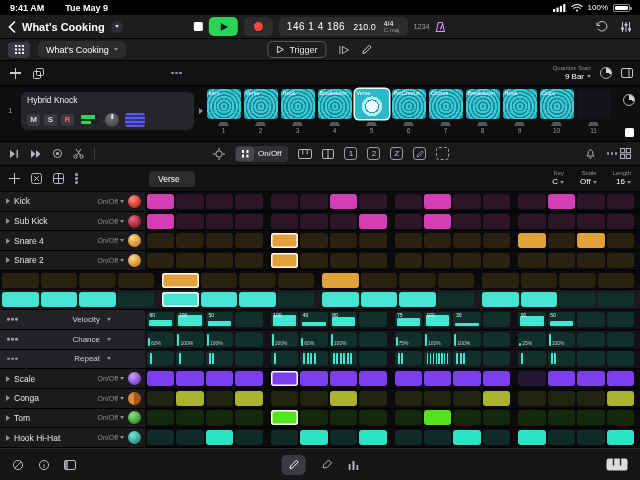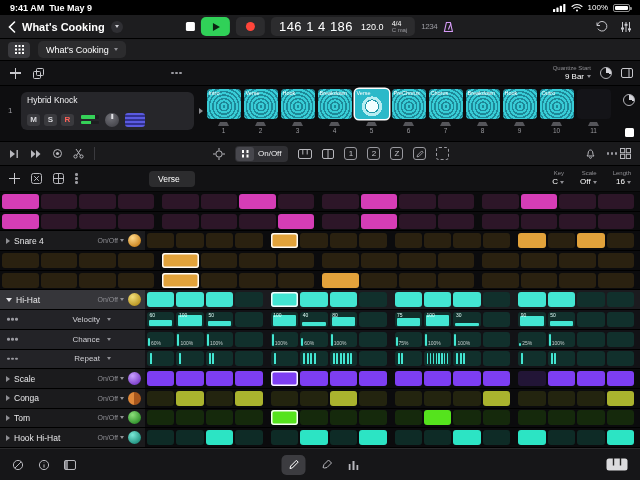--- a/index.html
+++ b/index.html
@@ -3,39 +3,39 @@
 <meta charset="utf-8">
 <style>
   *{box-sizing:border-box;margin:0;padding:0;user-select:none}
   html,body{background:#000}
   body{width:640px;height:480px;overflow:hidden;font-family:"Liberation Sans",sans-serif;color:#fff}
   .app{width:640px;height:480px;display:flex;flex-direction:column;background:#000}
   svg{display:block}
 
   
   .statusbar{height:15px;display:flex;align-items:center;justify-content:space-between;padding:0 10px;font-size:9px;font-weight:bold}
-  .sb-left{display:flex;gap:5px;align-items:flex-start}
+  .sb-left{display:flex;gap:21px;align-items:flex-start}
   .sb-right{display:flex;gap:5px;align-items:center;font-weight:normal;font-size:8px}
   .batt{width:17px;height:8px;border:1px solid rgba(255,255,255,.55);border-radius:2px;position:relative}
   .batt i{position:absolute;inset:1px;background:#fff;border-radius:1px}
   .batt:after{content:"";position:absolute;right:-3px;top:2px;width:2px;height:3px;background:rgba(255,255,255,.55);border-radius:0 1px 1px 0}
 
   
   .topbar{height:24px;background:#1d1d1f;border-bottom:1px solid #000;display:flex;align-items:center;padding:0 8px;position:relative}
   .tleft{display:flex;align-items:center;gap:6px}
   .apptitle{font-size:11px;font-weight:bold}
   .titlechev{width:12px;height:12px;border-radius:50%;background:#2f2f33;display:flex;align-items:center;justify-content:center}
   .transport{position:absolute;left:50%;transform:translateX(-50%);display:flex;align-items:center;gap:6px}
   .stopbtn{width:9px;height:9px;background:#fff;border-radius:1.5px}
   .playbtn{width:29px;height:19px;background:#30d158;border-radius:5px;display:flex;align-items:center;justify-content:center}
   .playtri{width:0;height:0;border-left:7px solid #0c2413;border-top:4.5px solid transparent;border-bottom:4.5px solid transparent;margin-left:1px}
   .recbtn{width:29px;height:19px;background:#2c2c2e;border-radius:5px;display:flex;align-items:center;justify-content:center}
   .recdot{width:9px;height:9px;border-radius:50%;background:#ff453a}
   .lcd{height:19px;background:#2c2c2e;border-radius:5px;display:flex;align-items:center;gap:8px;padding:0 8px}
-  .lcd-pos{font-size:13px;letter-spacing:.5px;white-space:nowrap}
+  .lcd-pos{font-size:10px;letter-spacing:.5px;white-space:nowrap}
   .lcd-tempo{font-size:9px}
   .lcd-sig{display:flex;flex-direction:column;line-height:1;align-items:flex-start}
   .lcd-sig .ts{font-size:7px}
   .lcd-sig .key{font-size:6px;color:#9a9aa0}
   .countin{font-size:8px;color:#9a9aa0;letter-spacing:-.5px}
   .tright{margin-left:auto;display:flex;gap:12px;align-items:center}
 
   
   .viewbar{height:22px;background:#1d1d1f;border-bottom:1px solid #000;display:flex;align-items:center;gap:8px;padding:0 8px;position:relative}
   .gridbtn{width:22px;height:16px;border-radius:4px;background:#3a3a3e;display:flex;align-items:center;justify-content:center}
@@ -201,21 +201,21 @@
     <div class="transport">
       <span class="stopbtn"></span>
       <span class="playbtn">
           <span class="playtri"></span>
         </span>
       <span class="recbtn">
           <span class="recdot"></span>
         </span>
       <div class="lcd">
         <span class="lcd-pos">146 1 4 186</span>
-        <span class="lcd-tempo">120.0</span>
+        <span class="lcd-tempo">210.0</span>
         <span class="lcd-sig">
           <span class="ts">4/4</span>
           <span class="key">C maj</span>
         </span>
       </div>
       <span class="countin">1234</span>
       <span>
           <svg width="11" height="12" viewBox="0 0 11 12" fill="none" stroke="#d69bf7" stroke-width="1.1">
             <path d="M3.5 1.5h4l2 9h-8z"></path>
             <path d="M5.5 8.5 8 2.5"></path>
@@ -241,20 +241,39 @@
   </div>
 
   <div class="viewbar">
     <span class="gridbtn">
         <span class="grid9"></span>
       </span>
     <span class="projpill">
       <span>What's Cooking</span>
       <span class="td sm"></span>
     </span>
+    <div class="vcenter">
+      <span class="trigpill">
+        <svg width="8" height="9" viewBox="0 0 8 9" fill="none" stroke="#e0e0e4">
+            <path d="M1 1.2v6.6L7 4.5z" stroke-linejoin="round"></path>
+          </svg>
+        <span>Trigger</span>
+      </span>
+      <span>
+          <svg width="11" height="10" fill="none" stroke="#b8b8bd">
+            <path d="M1.5 1v8"></path>
+            <path d="M4 1.5v7L10 5z"></path>
+          </svg>
+        </span>
+      <span>
+          <svg width="11" height="11" viewBox="0 0 11 11">
+            <path d="M1.5 9.5l.6-2.4 5.8-5.8 1.8 1.8-5.8 5.8z" fill="none" stroke="#d0d0d5"></path>
+          </svg>
+        </span>
+    </div>
   </div>
 
   <div class="llheader">
     <div class="llleft">
       <span class="plus"></span>
       <span>
           <svg width="11" height="11" fill="none" stroke="#c8c8cd">
             <rect x="3.5" y=".5" width="7" height="7" rx="1"></rect>
             <rect x=".5" y="3.5" width="7" height="7" rx="1"></rect>
           </svg>
@@ -510,40 +529,58 @@
               <span>16</span>
               <span class="td sm"></span>
             </span>
         </span>
       </div>
     </div>
   </div>
 
   <div class="steprows" id="step-rows">
       <div class="srow">
+        <div class="rleft">
+          <span class="tr"></span>
+          <span class="rname">Kick</span>
+          <span class="onoff">
+            <span>On/Off</span>
+            <span class="td sm"></span>
+          </span>
+          <span class="ticon kick-icon"></span>
+        </div>
         <div class="rgrid">
           <div class="cell" style="background: rgb(213, 61, 182);"></div>
           <div class="cell" style="background: rgb(45, 22, 40);"></div>
           <div class="cell" style="background: rgb(45, 22, 40);"></div>
           <div class="cell" style="background: rgb(45, 22, 40);"></div>
           <div class="cell g" style="background: rgb(45, 22, 40);"></div>
           <div class="cell" style="background: rgb(45, 22, 40);"></div>
           <div class="cell" style="background: rgb(213, 61, 182);"></div>
           <div class="cell" style="background: rgb(45, 22, 40);"></div>
           <div class="cell g" style="background: rgb(45, 22, 40);"></div>
           <div class="cell" style="background: rgb(213, 61, 182);"></div>
           <div class="cell" style="background: rgb(45, 22, 40);"></div>
           <div class="cell" style="background: rgb(45, 22, 40);"></div>
           <div class="cell g" style="background: rgb(45, 22, 40);"></div>
           <div class="cell" style="background: rgb(213, 61, 182);"></div>
           <div class="cell" style="background: rgb(45, 22, 40);"></div>
           <div class="cell" style="background: rgb(45, 22, 40);"></div>
         </div>
       </div>
       <div class="srow">
+        <div class="rleft">
+          <span class="tr"></span>
+          <span class="rname">Sub Kick</span>
+          <span class="onoff">
+            <span>On/Off</span>
+            <span class="td sm"></span>
+          </span>
+          <span class="ticon subkick-icon"></span>
+        </div>
         <div class="rgrid">
           <div class="cell" style="background: rgb(213, 61, 182);"></div>
           <div class="cell" style="background: rgb(45, 22, 40);"></div>
           <div class="cell" style="background: rgb(45, 22, 40);"></div>
           <div class="cell" style="background: rgb(45, 22, 40);"></div>
           <div class="cell g" style="background: rgb(45, 22, 40);"></div>
           <div class="cell" style="background: rgb(45, 22, 40);"></div>
           <div class="cell" style="background: rgb(45, 22, 40);"></div>
           <div class="cell" style="background: rgb(213, 61, 182);"></div>
           <div class="cell g" style="background: rgb(45, 22, 40);"></div>
@@ -579,69 +616,69 @@
           <div class="cell" style="background: rgb(42, 33, 16);"></div>
           <div class="cell" style="background: rgb(42, 33, 16);"></div>
           <div class="cell" style="background: rgb(42, 33, 16);"></div>
           <div class="cell g" style="background: rgb(226, 162, 59);"></div>
           <div class="cell" style="background: rgb(42, 33, 16);"></div>
           <div class="cell" style="background: rgb(226, 162, 59);"></div>
           <div class="cell" style="background: rgb(42, 33, 16);"></div>
         </div>
       </div>
       <div class="srow">
-        <div class="rgrid">
-          <div class="cell" style="background: rgb(42, 33, 16);"></div>
-          <div class="cell" style="background: rgb(42, 33, 16);"></div>
-          <div class="cell" style="background: rgb(42, 33, 16);"></div>
-          <div class="cell" style="background: rgb(42, 33, 16);"></div>
-          <div class="cell g ph" style="background: rgb(226, 162, 59);"></div>
-          <div class="cell" style="background: rgb(42, 33, 16);"></div>
-          <div class="cell" style="background: rgb(42, 33, 16);"></div>
-          <div class="cell" style="background: rgb(42, 33, 16);"></div>
-          <div class="cell g" style="background: rgb(42, 33, 16);"></div>
-          <div class="cell" style="background: rgb(42, 33, 16);"></div>
-          <div class="cell" style="background: rgb(42, 33, 16);"></div>
-          <div class="cell" style="background: rgb(42, 33, 16);"></div>
-          <div class="cell g" style="background: rgb(42, 33, 16);"></div>
-          <div class="cell" style="background: rgb(42, 33, 16);"></div>
-          <div class="cell" style="background: rgb(42, 33, 16);"></div>
-          <div class="cell" style="background: rgb(42, 33, 16);"></div>
-        </div>
-      </div>
-      <div class="srow">
-        <div class="rgrid">
-          <div class="cell" style="background: rgb(42, 33, 16);"></div>
-          <div class="cell" style="background: rgb(42, 33, 16);"></div>
-          <div class="cell" style="background: rgb(42, 33, 16);"></div>
-          <div class="cell" style="background: rgb(42, 33, 16);"></div>
-          <div class="cell g ph" style="background: rgb(226, 162, 59);"></div>
-          <div class="cell" style="background: rgb(42, 33, 16);"></div>
-          <div class="cell" style="background: rgb(42, 33, 16);"></div>
-          <div class="cell" style="background: rgb(42, 33, 16);"></div>
-          <div class="cell g" style="background: rgb(226, 162, 59);"></div>
-          <div class="cell" style="background: rgb(42, 33, 16);"></div>
-          <div class="cell" style="background: rgb(42, 33, 16);"></div>
-          <div class="cell" style="background: rgb(42, 33, 16);"></div>
-          <div class="cell g" style="background: rgb(42, 33, 16);"></div>
-          <div class="cell" style="background: rgb(42, 33, 16);"></div>
-          <div class="cell" style="background: rgb(42, 33, 16);"></div>
-          <div class="cell" style="background: rgb(42, 33, 16);"></div>
-        </div>
-      </div>
-      <div class="srow expanded">
         <div class="rleft">
-          <span class="td exp"></span>
-          <span class="rname">Hi-Hat</span>
+          <span class="tr"></span>
+          <span class="rname">Snare 2</span>
           <span class="onoff">
             <span>On/Off</span>
             <span class="td sm"></span>
           </span>
-          <span class="ticon hihat-icon"></span>
-        </div>
+          <span class="ticon snare2-icon"></span>
+        </div>
+        <div class="rgrid">
+          <div class="cell" style="background: rgb(42, 33, 16);"></div>
+          <div class="cell" style="background: rgb(42, 33, 16);"></div>
+          <div class="cell" style="background: rgb(42, 33, 16);"></div>
+          <div class="cell" style="background: rgb(42, 33, 16);"></div>
+          <div class="cell g ph" style="background: rgb(226, 162, 59);"></div>
+          <div class="cell" style="background: rgb(42, 33, 16);"></div>
+          <div class="cell" style="background: rgb(42, 33, 16);"></div>
+          <div class="cell" style="background: rgb(42, 33, 16);"></div>
+          <div class="cell g" style="background: rgb(42, 33, 16);"></div>
+          <div class="cell" style="background: rgb(42, 33, 16);"></div>
+          <div class="cell" style="background: rgb(42, 33, 16);"></div>
+          <div class="cell" style="background: rgb(42, 33, 16);"></div>
+          <div class="cell g" style="background: rgb(42, 33, 16);"></div>
+          <div class="cell" style="background: rgb(42, 33, 16);"></div>
+          <div class="cell" style="background: rgb(42, 33, 16);"></div>
+          <div class="cell" style="background: rgb(42, 33, 16);"></div>
+        </div>
+      </div>
+      <div class="srow">
+        <div class="rgrid">
+          <div class="cell" style="background: rgb(42, 33, 16);"></div>
+          <div class="cell" style="background: rgb(42, 33, 16);"></div>
+          <div class="cell" style="background: rgb(42, 33, 16);"></div>
+          <div class="cell" style="background: rgb(42, 33, 16);"></div>
+          <div class="cell g ph" style="background: rgb(226, 162, 59);"></div>
+          <div class="cell" style="background: rgb(42, 33, 16);"></div>
+          <div class="cell" style="background: rgb(42, 33, 16);"></div>
+          <div class="cell" style="background: rgb(42, 33, 16);"></div>
+          <div class="cell g" style="background: rgb(226, 162, 59);"></div>
+          <div class="cell" style="background: rgb(42, 33, 16);"></div>
+          <div class="cell" style="background: rgb(42, 33, 16);"></div>
+          <div class="cell" style="background: rgb(42, 33, 16);"></div>
+          <div class="cell g" style="background: rgb(42, 33, 16);"></div>
+          <div class="cell" style="background: rgb(42, 33, 16);"></div>
+          <div class="cell" style="background: rgb(42, 33, 16);"></div>
+          <div class="cell" style="background: rgb(42, 33, 16);"></div>
+        </div>
+      </div>
+      <div class="srow expanded">
         <div class="rgrid">
           <div class="cell" style="background: rgb(67, 230, 210);"></div>
           <div class="cell" style="background: rgb(67, 230, 210);"></div>
           <div class="cell" style="background: rgb(67, 230, 210);"></div>
           <div class="cell" style="background: rgb(17, 48, 44);"></div>
           <div class="cell g ph" style="background: rgb(67, 230, 210);"></div>
           <div class="cell" style="background: rgb(67, 230, 210);"></div>
           <div class="cell" style="background: rgb(67, 230, 210);"></div>
           <div class="cell" style="background: rgb(17, 48, 44);"></div>
           <div class="cell g" style="background: rgb(67, 230, 210);"></div>

